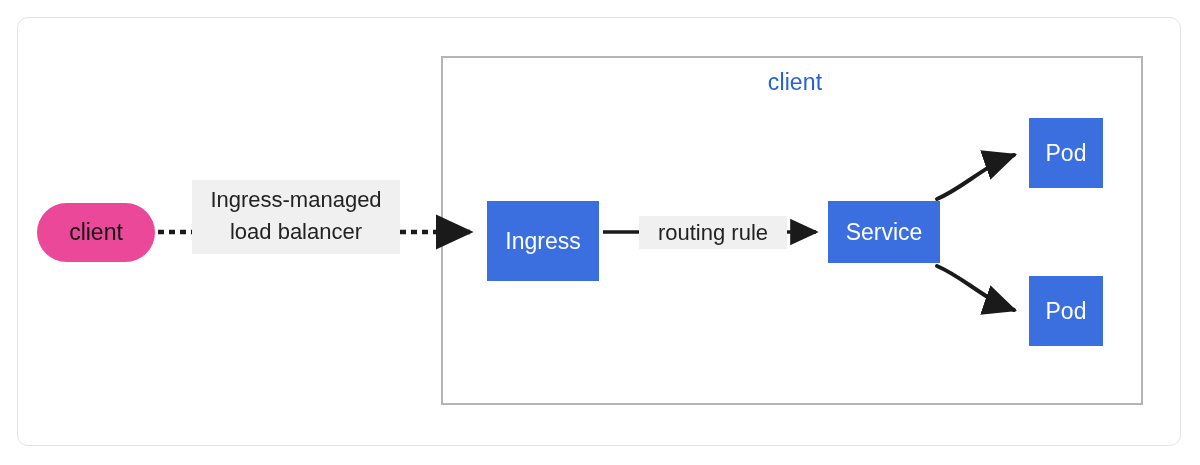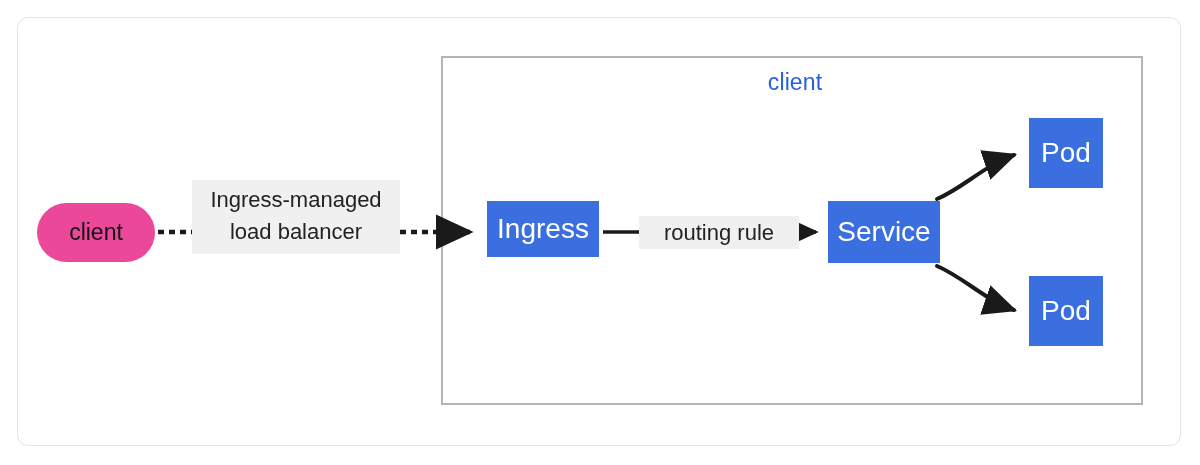--- a/index.html
+++ b/index.html
@@ -70,24 +70,24 @@
     line-height: 1;
   }
   
   .node-box {
     position: absolute;
     background: #3b6fe0;
     display: flex;
     align-items: center;
     justify-content: center;
     color: #ffffff;
-    font-size: 28px;
+    font-size: 23px;
     line-height: 1;
   }
-  .node-ingress { left: 487px; top: 201px; width: 112px; height: 56px; }
+  .node-ingress { left: 487px; top: 201px; width: 112px; height: 80px; }
   .node-service { left: 828px; top: 201px; width: 112px; height: 62px; }
   .node-pod-top { left: 1029px; top: 118px; width: 74px; height: 70px; }
   .node-pod-bottom { left: 1029px; top: 276px; width: 74px; height: 70px; }
 
   
   .edge-label {
     position: absolute;
     background: #f0f0f0;
     color: #222222;
     font-size: 22px;
@@ -98,21 +98,21 @@
     left: 192px;
     top: 180px;
     width: 208px;
     padding: 4px 0 6px 0;
     line-height: 32px;
   }
   .label-lb .lb-line { display: block; }
   .label-routing {
     left: 639px;
     top: 216px;
-    width: 160px;
+    width: 148px;
     height: 33px;
     line-height: 33px;
   }
 
   
   .edges {
     position: absolute;
     left: 0;
     top: 0;
     width: 1200px;

